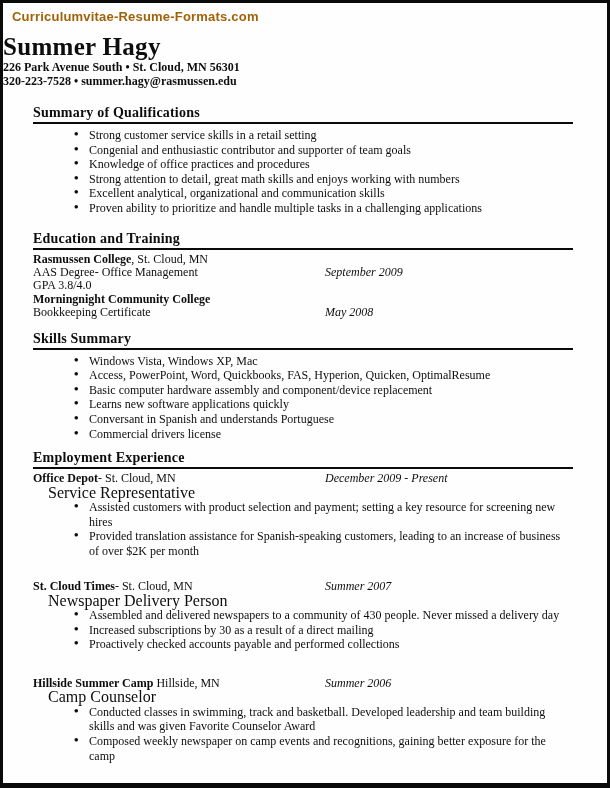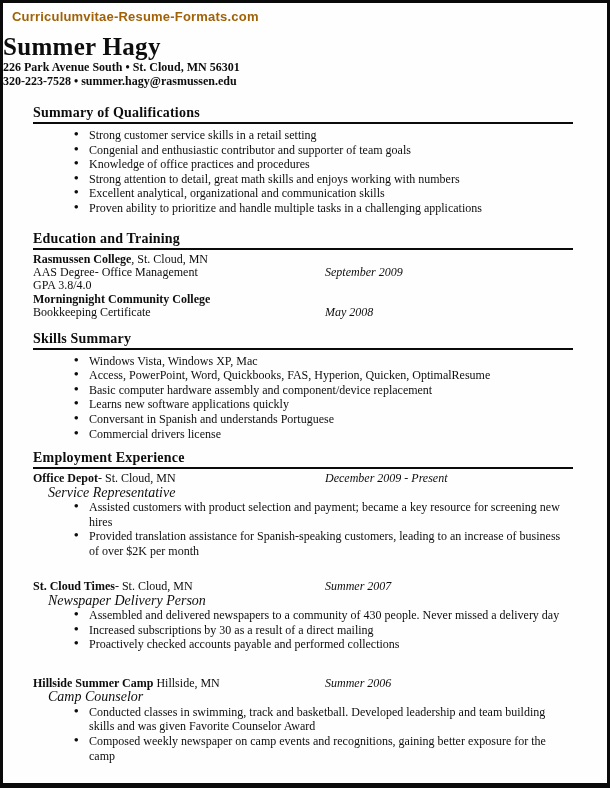--- a/index.html
+++ b/index.html
@@ -68,21 +68,21 @@
   .emp-section { margin-top: 9px; }
   .row { position: relative; font-size: 12px; line-height: 13.4px; }
   .row .date { position: absolute; left: 292px; top: 0; white-space: nowrap; font-style: italic; }
   .bold { font-weight: bold; }
   .edu-block-1 { margin-top: 3px; }
   .edu-block-2 { }
   .job { margin-top: 0; }
   .job-1 { margin-top: 3px; }
   .job-2 { margin-top: 22px; }
   .job-3 { margin-top: 25px; }
-  .job-title { font-style: italic; padding-left: 15px; font-size: 14px; line-height: 13.4px; }
+  .job-title { padding-left: 15px; font-size: 16px; line-height: 13.4px; }
   .job ul.blist { margin-top: 1px; }
 </style>
 </head>
 <body>
 
 <div class="page">
 
   <div class="watermark">Curriculumvitae-Resume-Formats.com</div>
 
   <div class="resume-header">
@@ -147,21 +147,21 @@
     <div class="section emp-section">
       <div class="section-heading">Employment Experience</div>
 
       <div class="job job-1">
         <div class="row">
           <span class="bold">Office Depot</span><span>- St. Cloud, MN</span>
           <span class="date">December 2009 - Present</span>
         </div>
         <div class="job-title">Service Representative</div>
         <ul class="blist">
-          <li>Assisted customers with product selection and payment; became a key resource for screening new hires</li>
+          <li>Assisted customers with product selection and payment; setting a key resource for screening new hires</li>
           <li>Provided translation assistance for Spanish-speaking customers, leading to an increase of business of over $2K per month</li>
         </ul>
       </div>
 
       <div class="job job-2">
         <div class="row">
           <span class="bold">St. Cloud Times</span><span>- St. Cloud, MN</span>
           <span class="date">Summer 2007</span>
         </div>
         <div class="job-title">Newspaper Delivery Person</div>

